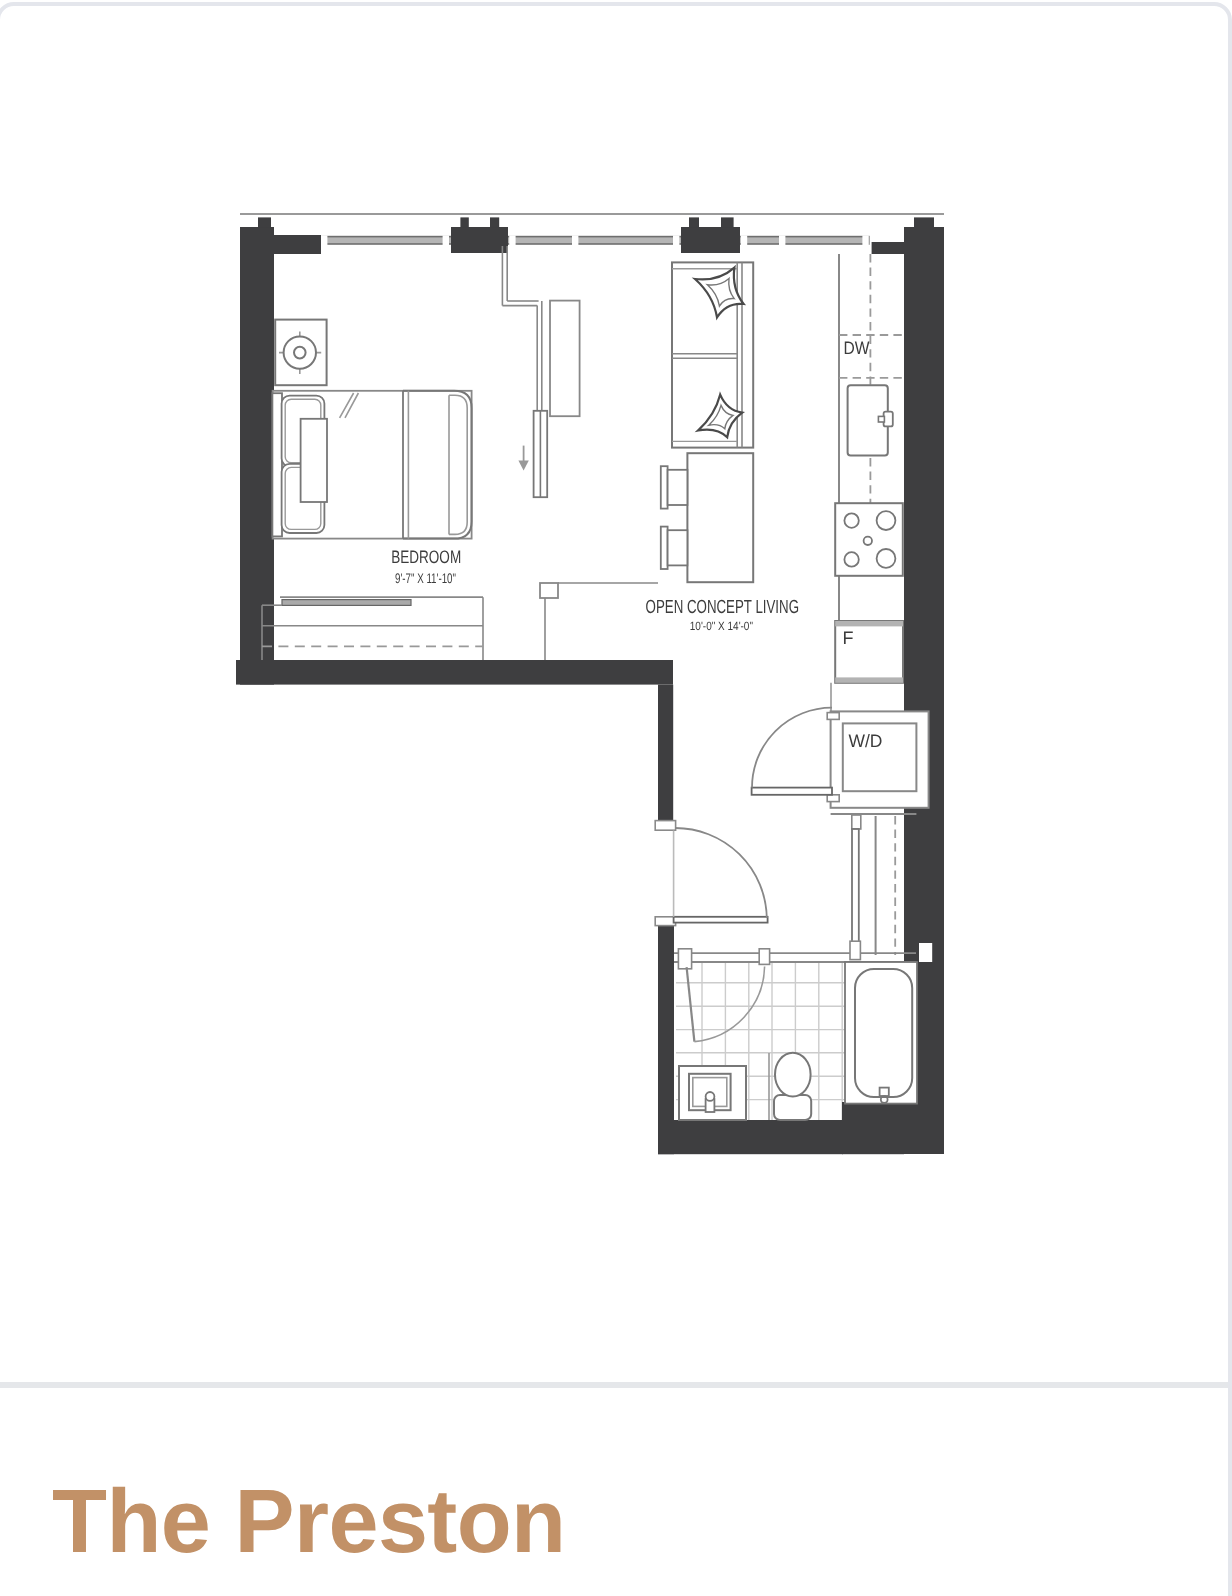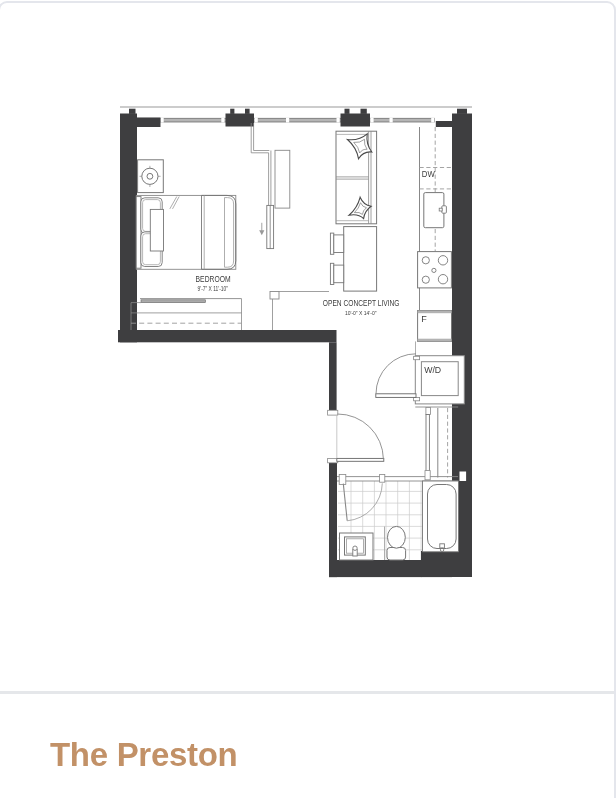--- a/index.html
+++ b/index.html
@@ -1,20 +1,20 @@
 <!DOCTYPE html>
 <html><head>
 <meta charset="utf-8">
 <style>
   html,body{margin:0;padding:0;background:#fff;}
   body{width:616px;height:798px;position:relative;overflow:hidden;font-family:"Liberation Sans",sans-serif;}
   .card{position:absolute;left:-2px;top:1px;width:618px;height:860px;box-sizing:border-box;
         border:2px solid #e4e6ec;border-radius:9px;background:#fff;}
   .sep{position:absolute;left:0;top:691.3px;width:614px;height:3px;background:#e5e7ea;}
-  .title{position:absolute;left:50px;top:737.5px;font-size:33px;font-weight:bold;color:#c29167;
+  .title{position:absolute;left:26px;top:737.5px;font-size:45px;font-weight:bold;color:#c29167;
          line-height:1;letter-spacing:-0.3px;text-align:right;}
 </style>
 </head>
 <body>
 <div class="card"></div>
 <div class="sep"></div>
 <div class="title">The Preston</div>
 <svg width="616" height="798" viewBox="0 0 616 798" style="position:absolute;left:0;top:0;">
 <g fill="none" stroke-linecap="butt">
 

